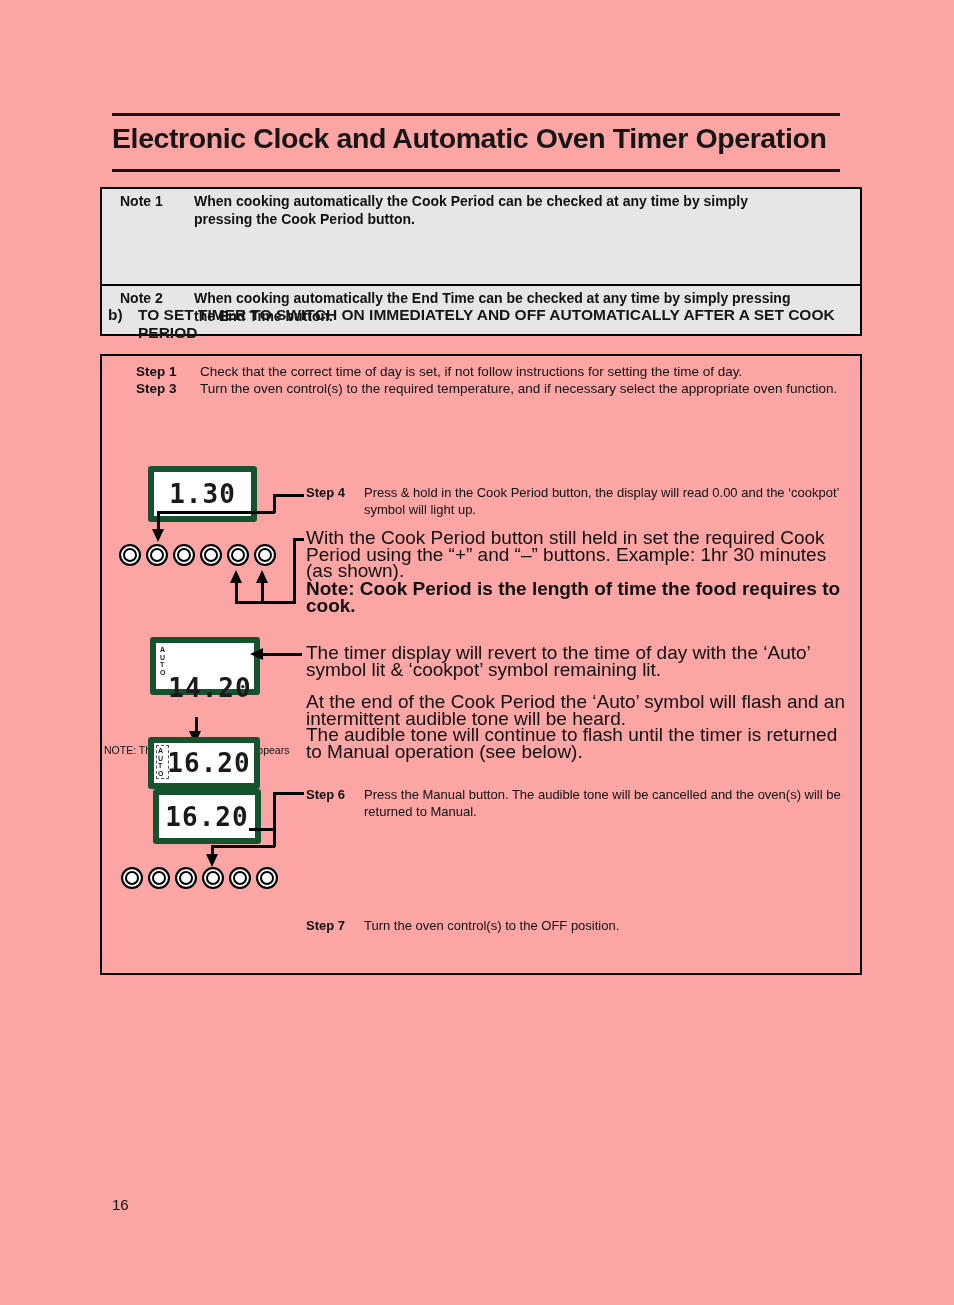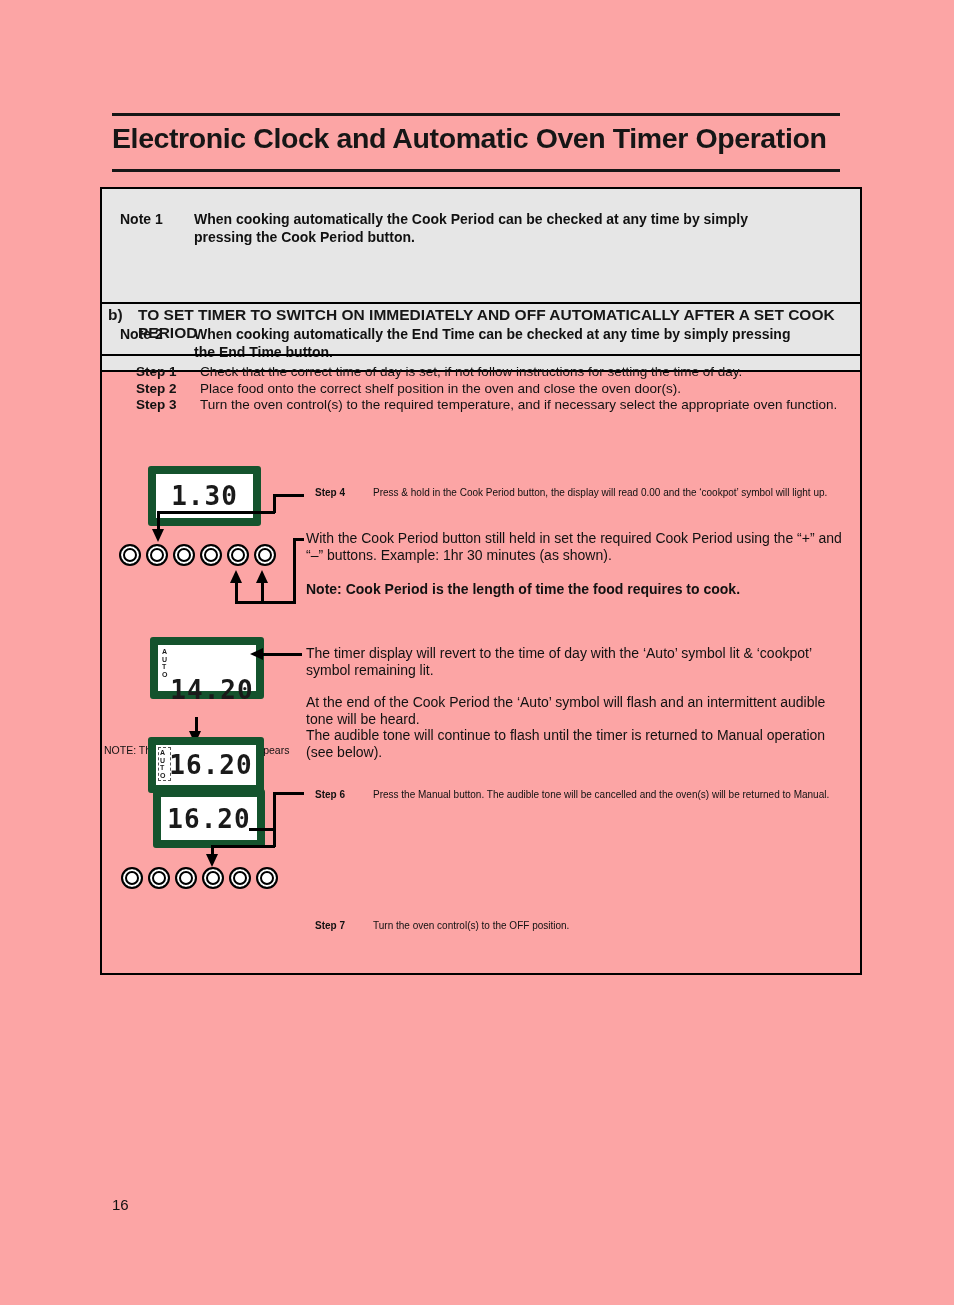--- a/index.html
+++ b/index.html
@@ -6,49 +6,49 @@
   .page{position:relative;width:954px;height:1305px;background:#fca5a5;
         font-family:"Liberation Sans",sans-serif;color:#111;overflow:hidden;}
 
   .rule{position:absolute;background:#161616;}
 
   .title{position:absolute;left:112px;top:122px;margin:0;width:740px;
          font-size:28.5px;font-weight:bold;letter-spacing:-0.4px;color:#161616;}
 
   
   .notes{position:absolute;left:100px;top:187px;width:758px;border:2px solid #000;background:#e6e6e6;}
-  .note-row{display:grid;grid-template-columns:92px auto;padding:22px 0 9px 0;}
+  .note-row{display:grid;grid-template-columns:92px auto;padding:4px 0 9px 0;}
   .note-row + .note-row{border-top:2px solid #000;margin-top:47px;}
   .note-label{padding-left:18px;font-weight:bold;font-size:14px;line-height:17.5px;}
   .note-text{font-weight:bold;font-size:14px;line-height:17.5px;width:600px;}
 
   
   .section-heading{position:absolute;left:108px;top:306px;display:flex;font-weight:bold;
                    font-size:15.5px;line-height:18px;color:#161616;}
   .sec-label{width:30px;}
   .sec-text{width:730px;}
 
   .main-box{position:absolute;left:100px;top:354px;width:758px;height:617px;border:2px solid #000;}
 
   
   .steps123{position:absolute;left:136px;top:364px;}
   .srow{display:grid;grid-template-columns:64px 655px;font-size:13.5px;line-height:16.5px;}
   .slabel{font-weight:bold;}
 
   
   .step-row{position:absolute;display:grid;grid-template-columns:58px auto;
-            font-size:10px;line-height:16.5px;margin-left:9px;}
+            font-size:13px;line-height:16.5px;}
   .slabel2{font-weight:bold;}
 
-  .para{position:absolute;font-size:14px;line-height:16.5px;}
+  .para{position:absolute;font-size:19px;line-height:16.5px;}
   .bold{font-weight:bold;}
   .small-note{position:absolute;font-size:10.5px;line-height:12px;}
 
   
-  .display{position:absolute;border:8px solid #14532d;border-radius:3px;background:#fff;
+  .display{position:absolute;border:6px solid #14532d;border-radius:3px;background:#fff;
            display:flex;align-items:center;justify-content:center;}
   .digits{font-family:"DejaVu Sans Mono",monospace;font-weight:bold;font-size:26px;
           letter-spacing:1px;color:#1a1a1a;}
   .auto-label{position:absolute;left:4px;top:3px;width:9px;font-size:7px;line-height:7.5px;
               font-weight:bold;word-break:break-all;color:#1a1a1a;}
   .auto-flash{left:2px;top:2px;border:1px dashed #555;padding:1px;}
 
   
   .hline,.vline{position:absolute;background:#000;}
   .hline{height:2.5px;}
@@ -91,24 +91,20 @@
   </div>
 
   <div class="main-box"></div>
 
   <div class="steps123">
     <div class="srow">
       <div class="slabel">Step 1</div>
       <div>Check that the correct time of day is set, if not follow instructions for setting the time of day.</div>
     </div>
     <div class="srow">
-      <div class="slabel">Step 2</div>
-      <div>Place food onto the correct shelf position in the oven and close the oven door(s).</div>
-    </div>
-    <div class="srow">
       <div class="slabel">Step 3</div>
       <div>Turn the oven control(s) to the required temperature, and if necessary select the appropriate oven function.</div>
     </div>
   </div>
 
   <div class="display" style="left:148px;top:466px;width:97px;height:44px;">
     <span class="digits">1.30</span>
   </div>
 
   <div class="hline" style="left:158px;top:511px;width:117px;"></div>

